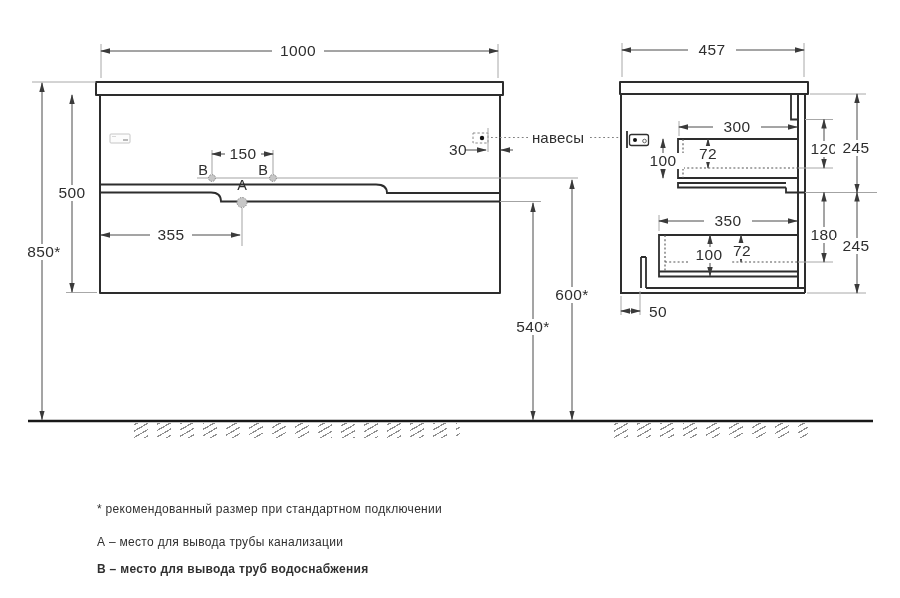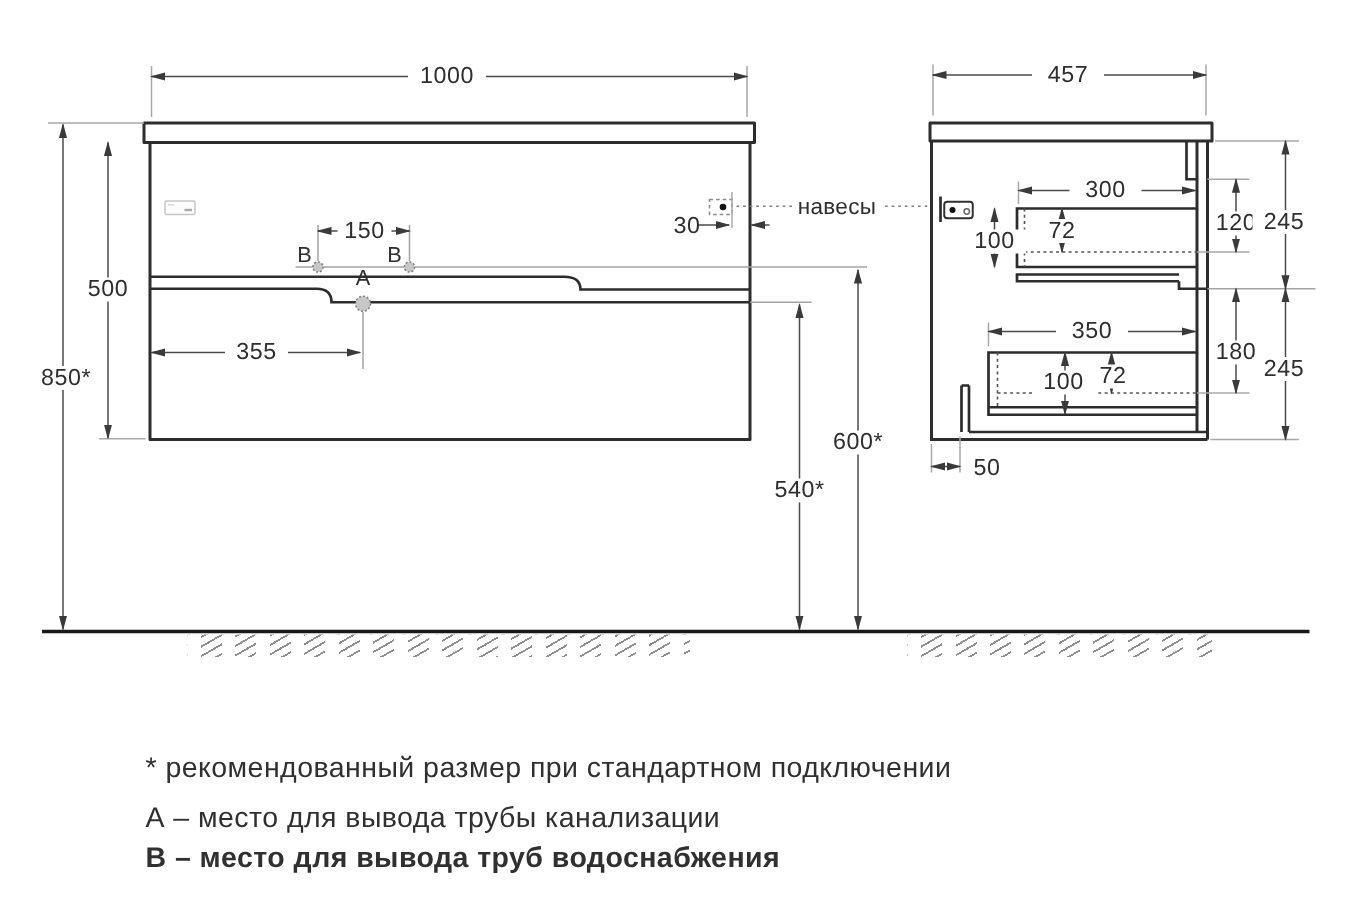--- a/index.html
+++ b/index.html
@@ -15,21 +15,21 @@
   .dot{stroke:#555;stroke-width:1.1;fill:none;stroke-dasharray:2 2.2;}
   .leader{stroke:#808080;stroke-width:1;fill:none;stroke-dasharray:1.8 2.6;}
   .lbl-bg{fill:#ffffff;}
   .dt{font-size:15.5px;fill:#2e2e2e;text-anchor:middle;letter-spacing:.4px;}
   .dt-s{font-size:14.5px;fill:#2e2e2e;text-anchor:middle;}
   .hole{fill:#c7c7c7;stroke:#7e7e7e;stroke-width:1;stroke-dasharray:1.3 1.3;}
   .hatch{position:absolute;height:15px;
     background-image:
       repeating-linear-gradient(90deg,#fff 0 9px,rgba(255,255,255,0) 9px 23px),
       repeating-linear-gradient(150deg,#8f8f8f 0 1.2px,rgba(255,255,255,0) 1.2px 5.5px);}
-  .fn{position:absolute;left:97px;font-size:19px;color:#303030;letter-spacing:.3px;white-space:nowrap;}
+  .fn{position:absolute;left:97px;font-size:12px;color:#303030;letter-spacing:.3px;white-space:nowrap;}
 </style>
 </head>
 <body>
 
 <div id="stage">
 
 <svg width="900" height="598" viewBox="0 0 900 598">
   <defs>
     <marker id="ma-end" markerWidth="10" markerHeight="6" refX="9" refY="3" orient="auto" markerUnits="userSpaceOnUse">
       <path d="M10,3 L0,0.3 L0,5.7 Z" fill="#3a3a3a"></path>

